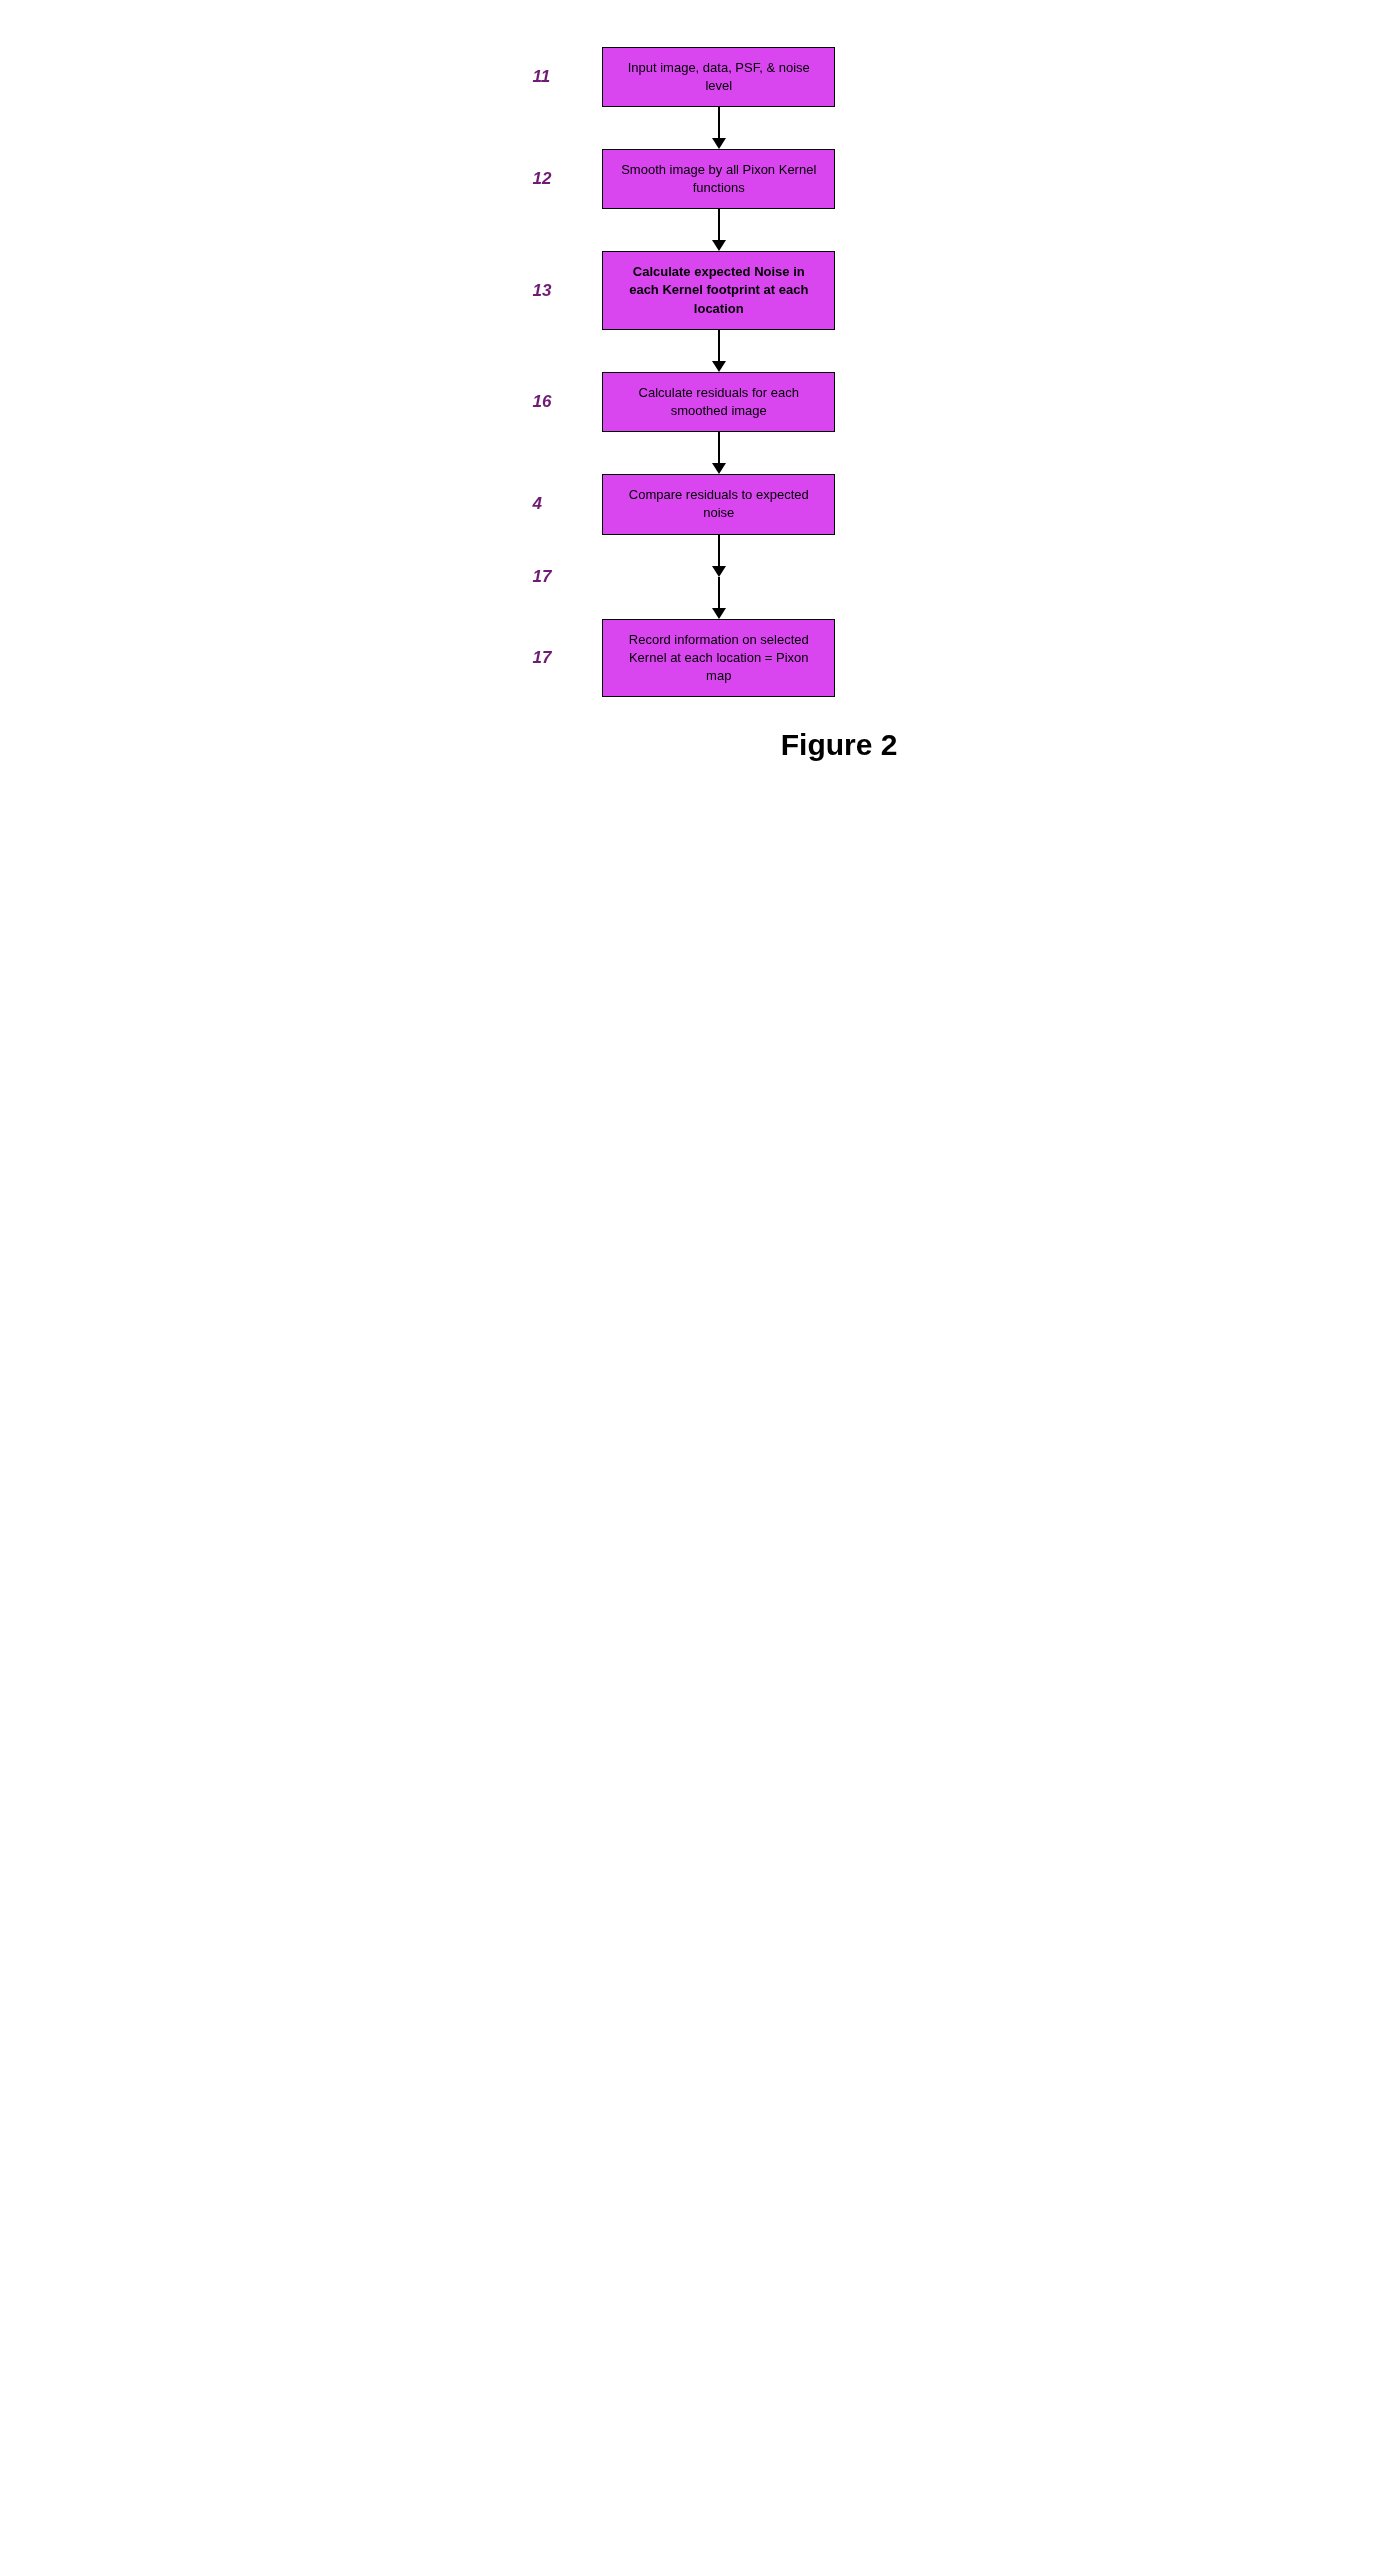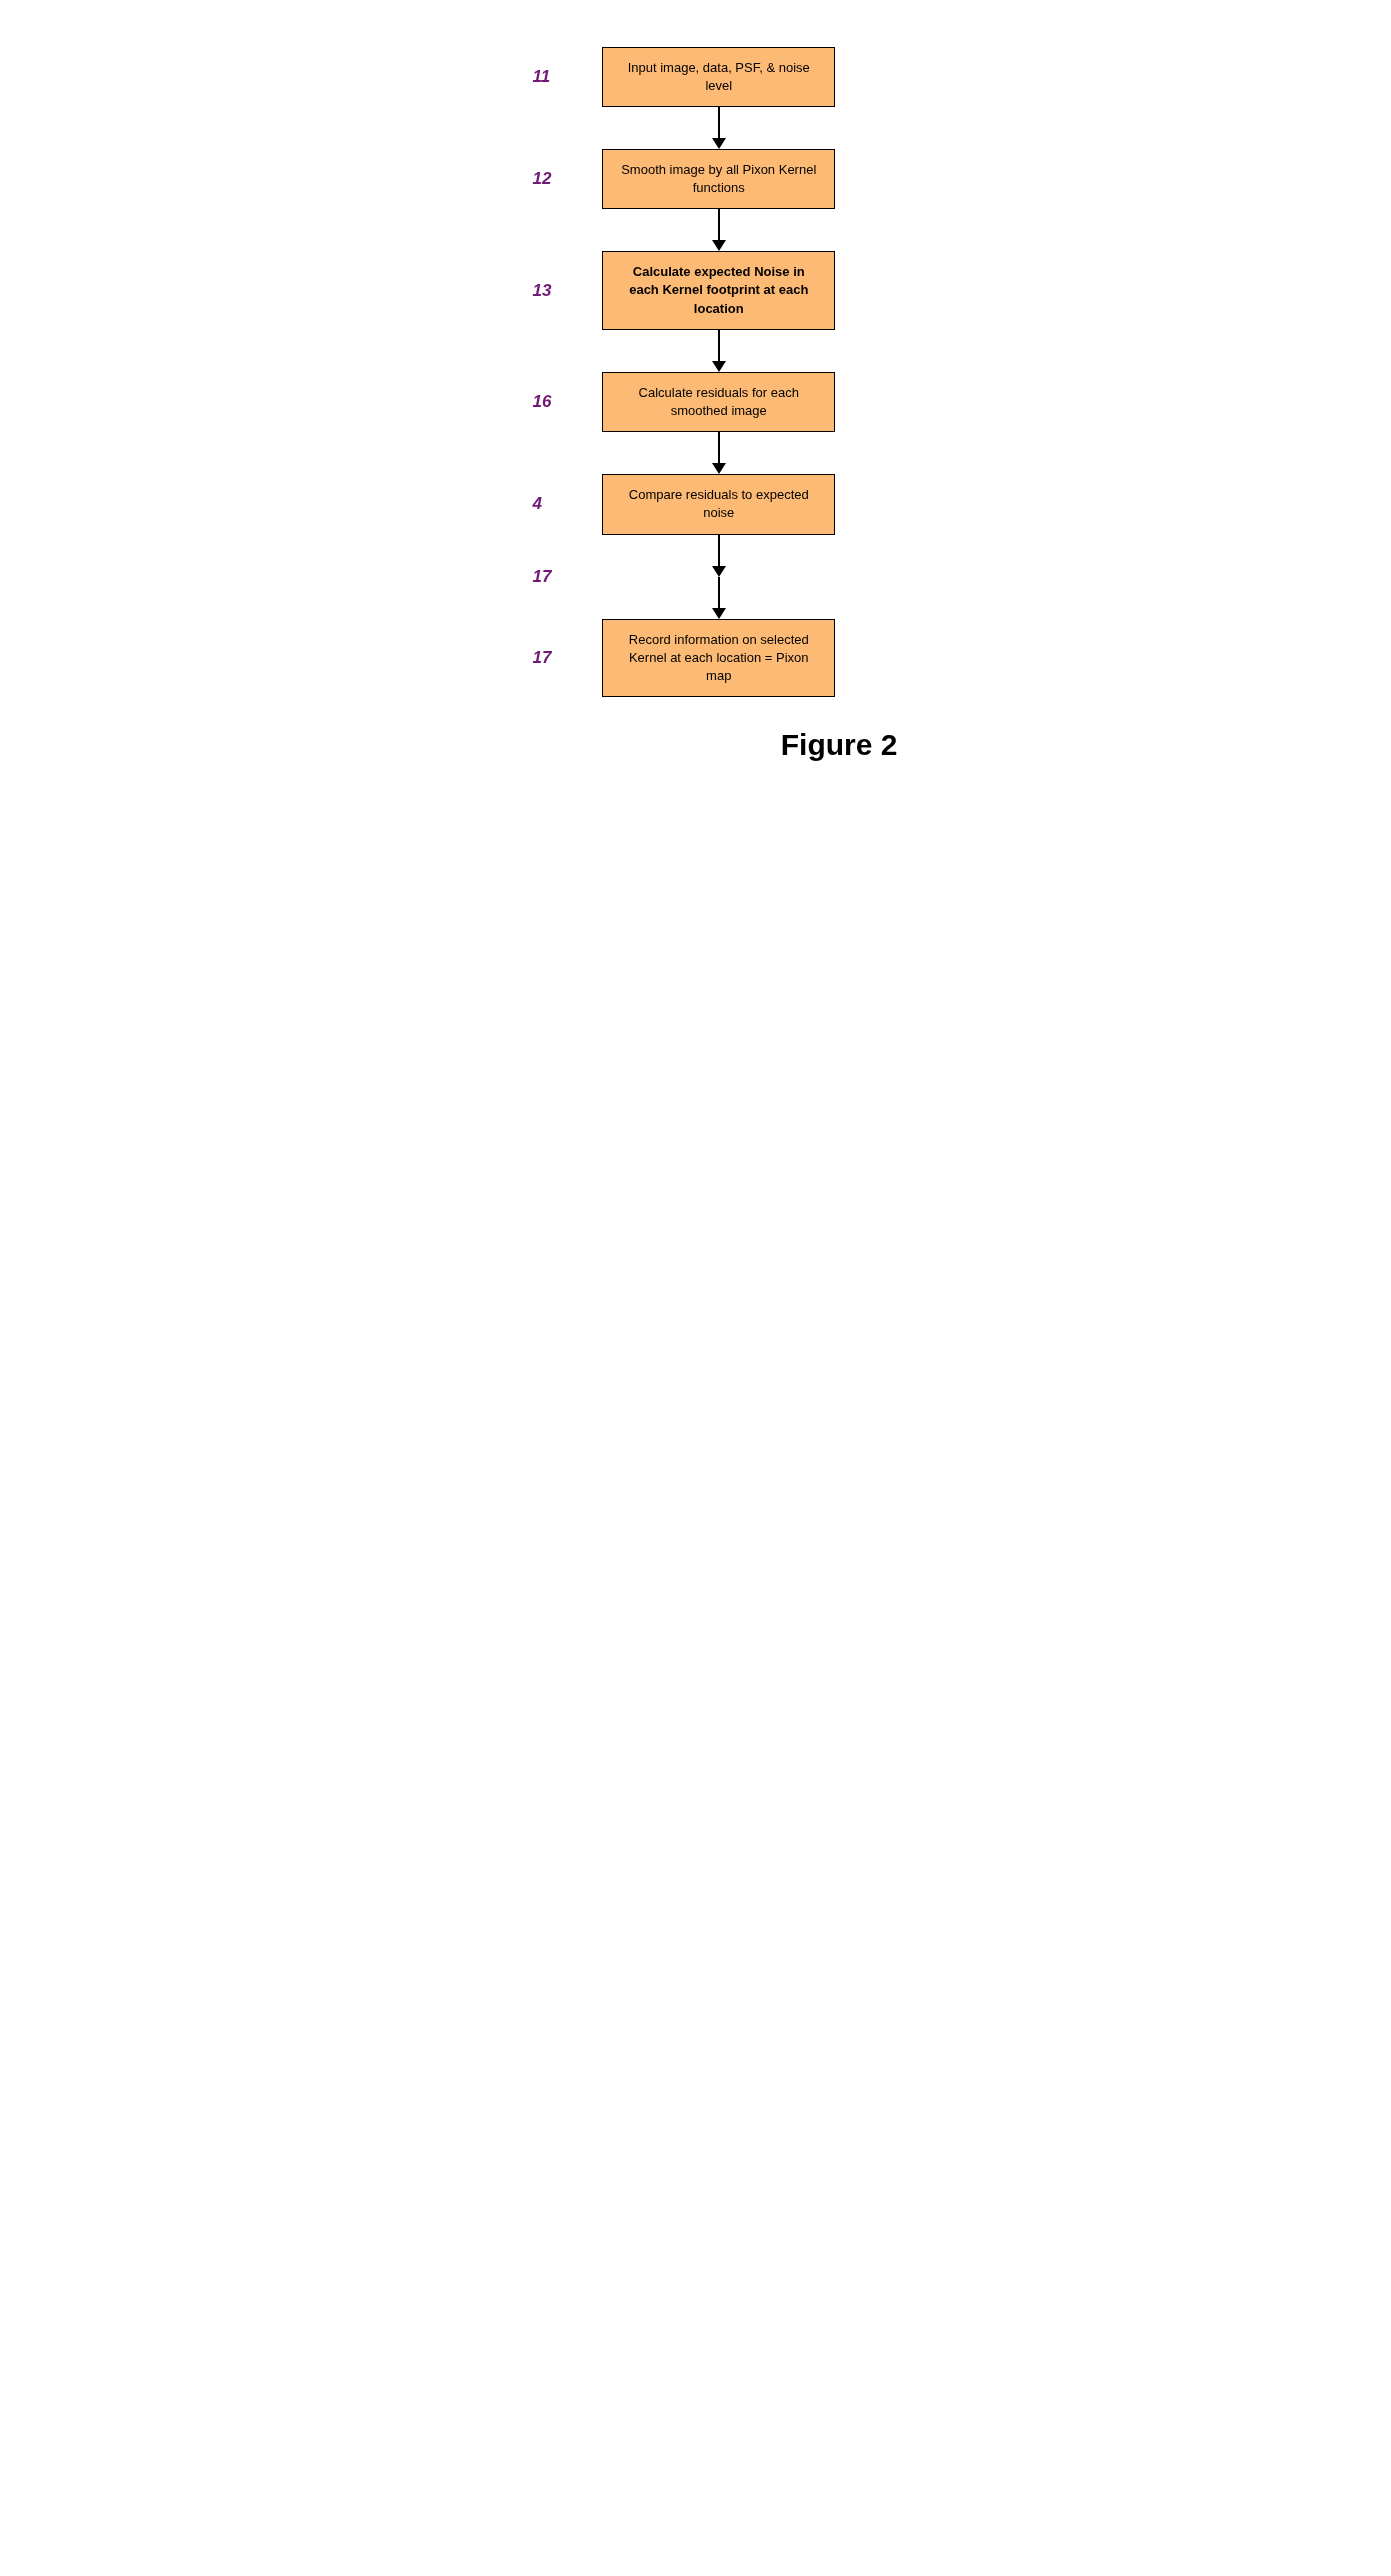--- a/index.html
+++ b/index.html
@@ -44,21 +44,21 @@
       font-weight: bold;
       font-style: italic;
       color: #701a75;
       top: 50%;
       transform: translateY(-50%);
       margin-left: 8px;
     }
 
     .step-box {
       border: 1.9px solid #000;
-      background: #fdba74;
+      background: #d946ef;
       text-align: center;
       padding: 11px 15.5px;
       width: 233px;
       font-size: 13px;
       font-weight: normal;
       color: #000;
       line-height: 1.4;
     }
 
     .step-box.bold-text {

